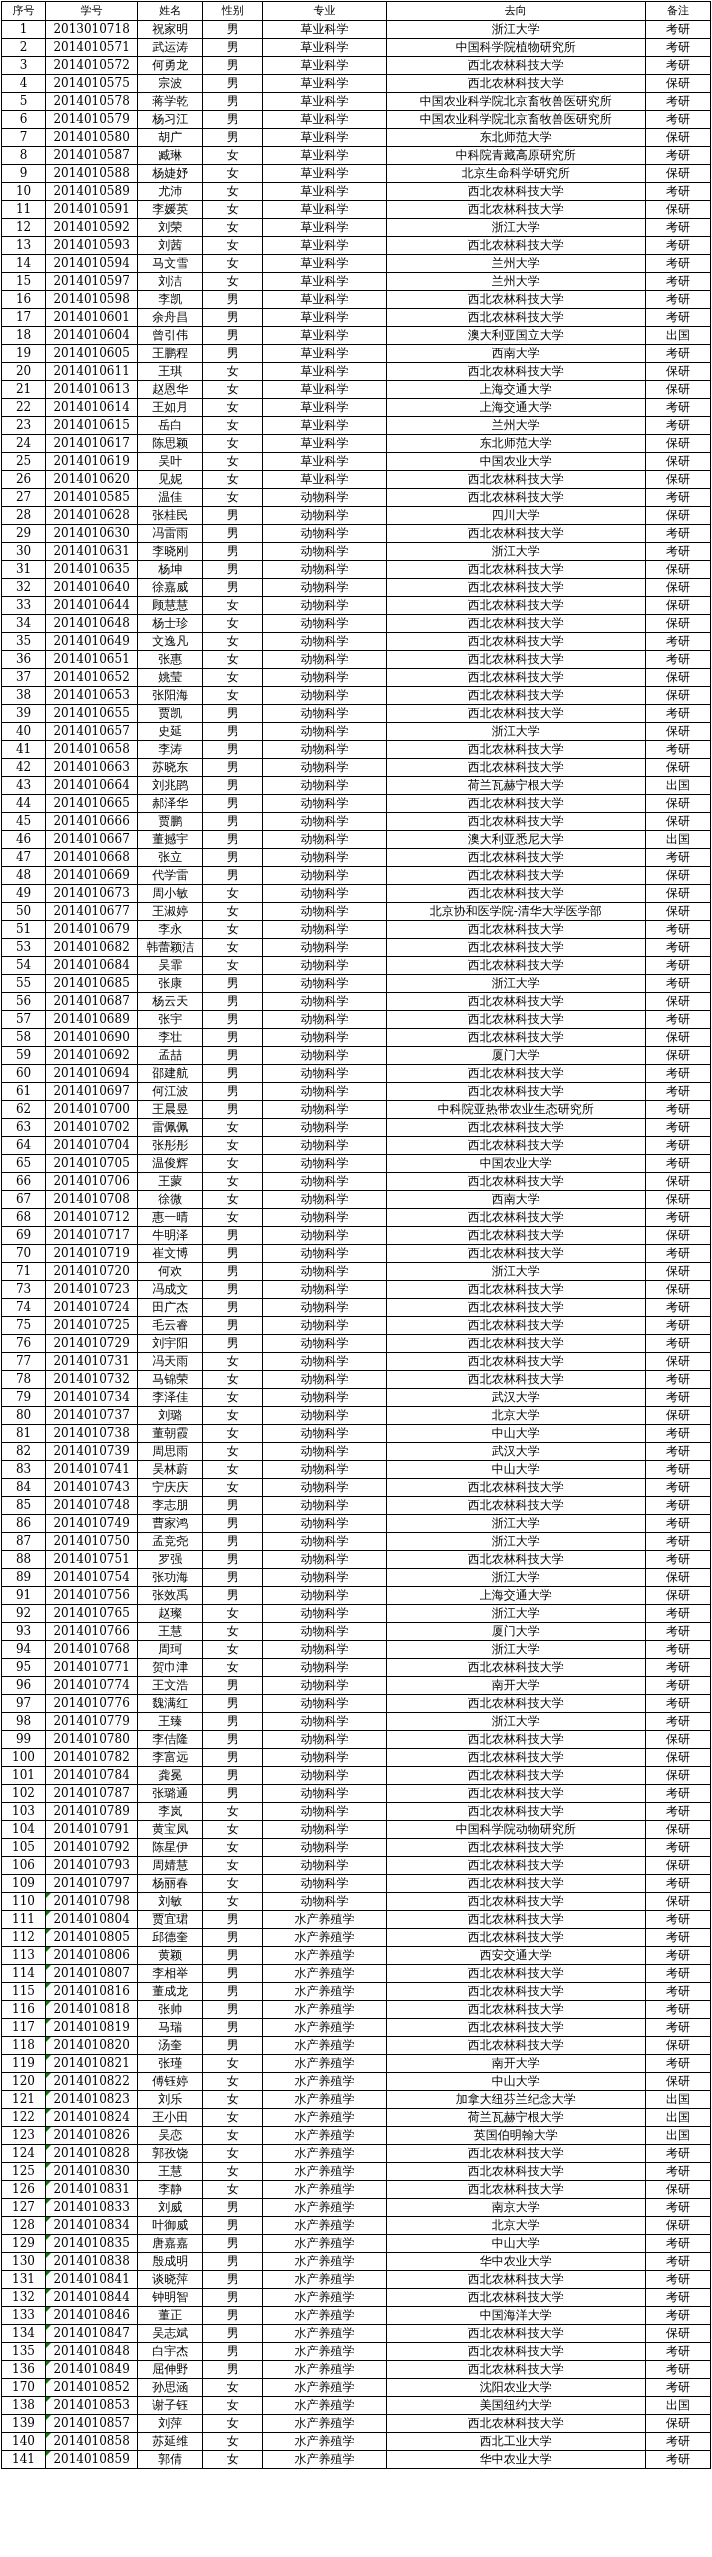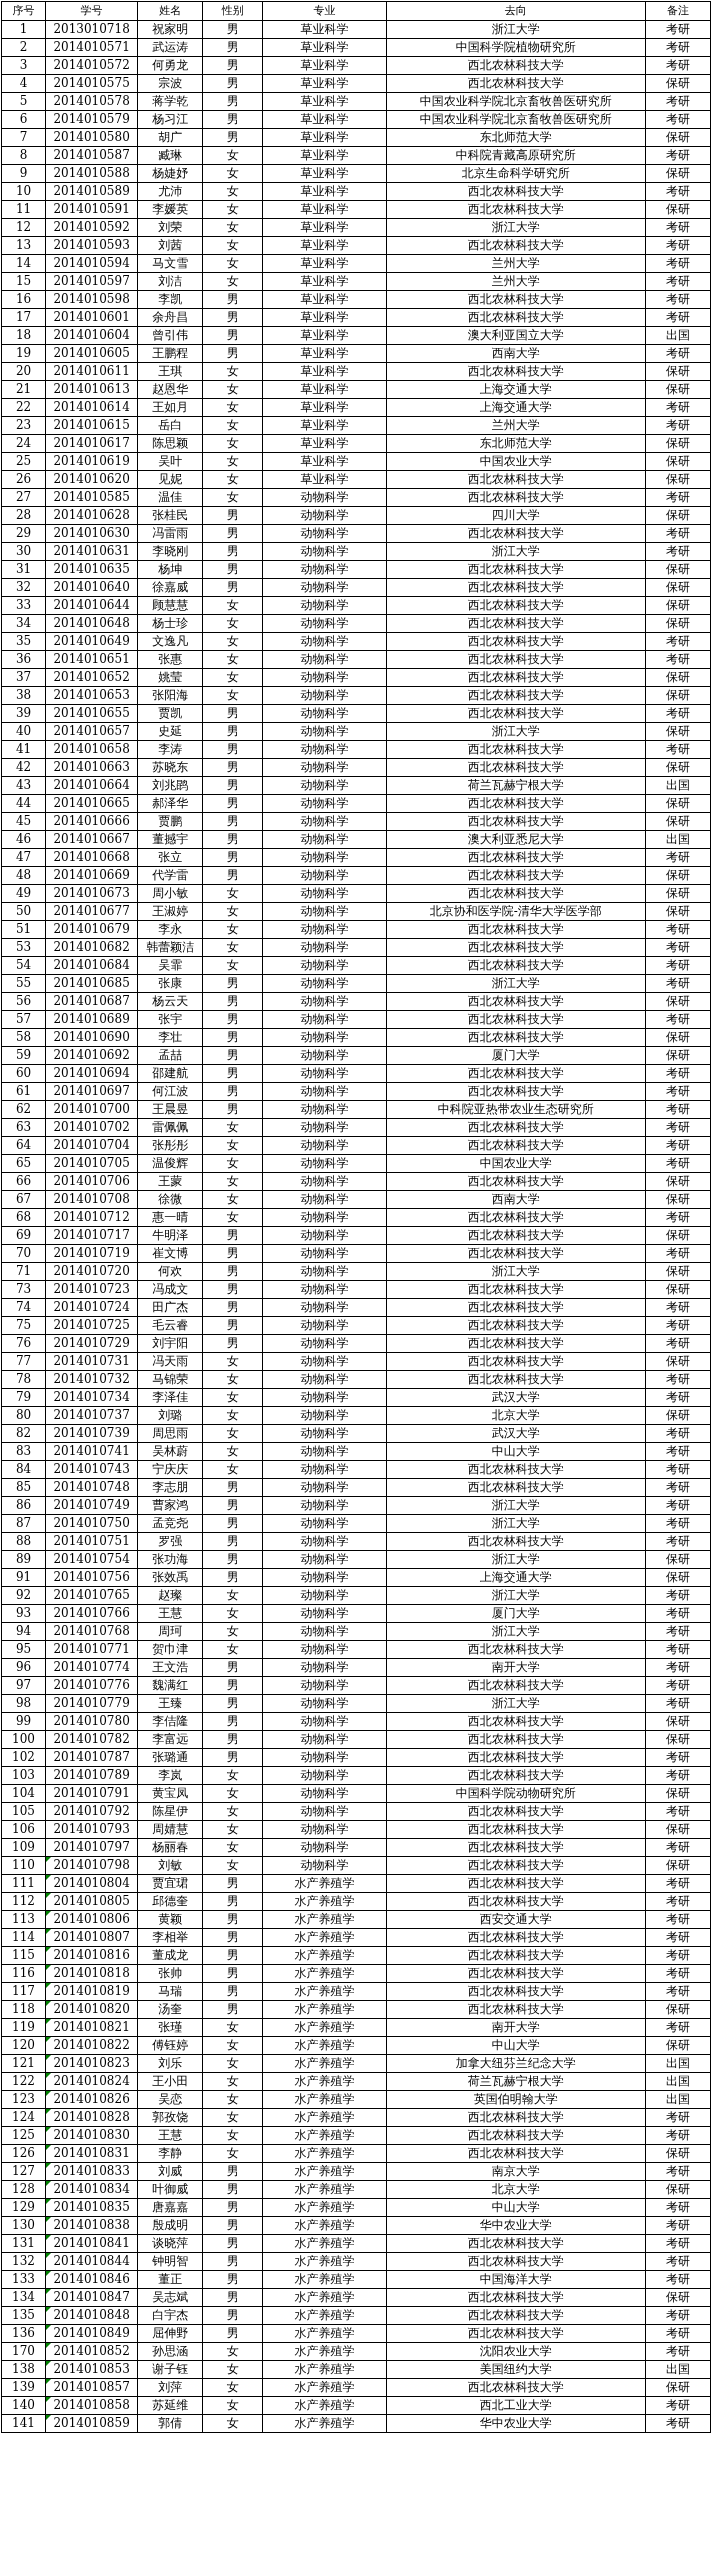--- a/index.html
+++ b/index.html
@@ -760,20 +760,29 @@
         <tr>
           <td class="c-index">80</td>
           <td class="c-student-id">2014010737</td>
           <td class="c-name">刘璐</td>
           <td class="c-gender">女</td>
           <td class="c-major">动物科学</td>
           <td class="c-destination">北京大学</td>
           <td class="c-note">保研</td>
         </tr>
         <tr>
+          <td class="c-index">81</td>
+          <td class="c-student-id">2014010738</td>
+          <td class="c-name">董朝霞</td>
+          <td class="c-gender">女</td>
+          <td class="c-major">动物科学</td>
+          <td class="c-destination">中山大学</td>
+          <td class="c-note">考研</td>
+        </tr>
+        <tr>
           <td class="c-index">82</td>
           <td class="c-student-id">2014010739</td>
           <td class="c-name">周思雨</td>
           <td class="c-gender">女</td>
           <td class="c-major">动物科学</td>
           <td class="c-destination">武汉大学</td>
           <td class="c-note">考研</td>
         </tr>
         <tr>
           <td class="c-index">83</td>
@@ -916,20 +925,29 @@
           <td class="c-name">李佶隆</td>
           <td class="c-gender">男</td>
           <td class="c-major">动物科学</td>
           <td class="c-destination">西北农林科技大学</td>
           <td class="c-note">保研</td>
         </tr>
         <tr>
           <td class="c-index">100</td>
           <td class="c-student-id">2014010782</td>
           <td class="c-name">李富远</td>
+          <td class="c-gender">男</td>
+          <td class="c-major">动物科学</td>
+          <td class="c-destination">西北农林科技大学</td>
+          <td class="c-note">保研</td>
+        </tr>
+        <tr>
+          <td class="c-index">101</td>
+          <td class="c-student-id">2014010784</td>
+          <td class="c-name">龚冕</td>
           <td class="c-gender">男</td>
           <td class="c-major">动物科学</td>
           <td class="c-destination">西北农林科技大学</td>
           <td class="c-note">保研</td>
         </tr>
         <tr>
           <td class="c-index">102</td>
           <td class="c-student-id">2014010787</td>
           <td class="c-name">张璐通</td>
           <td class="c-gender">男</td>

